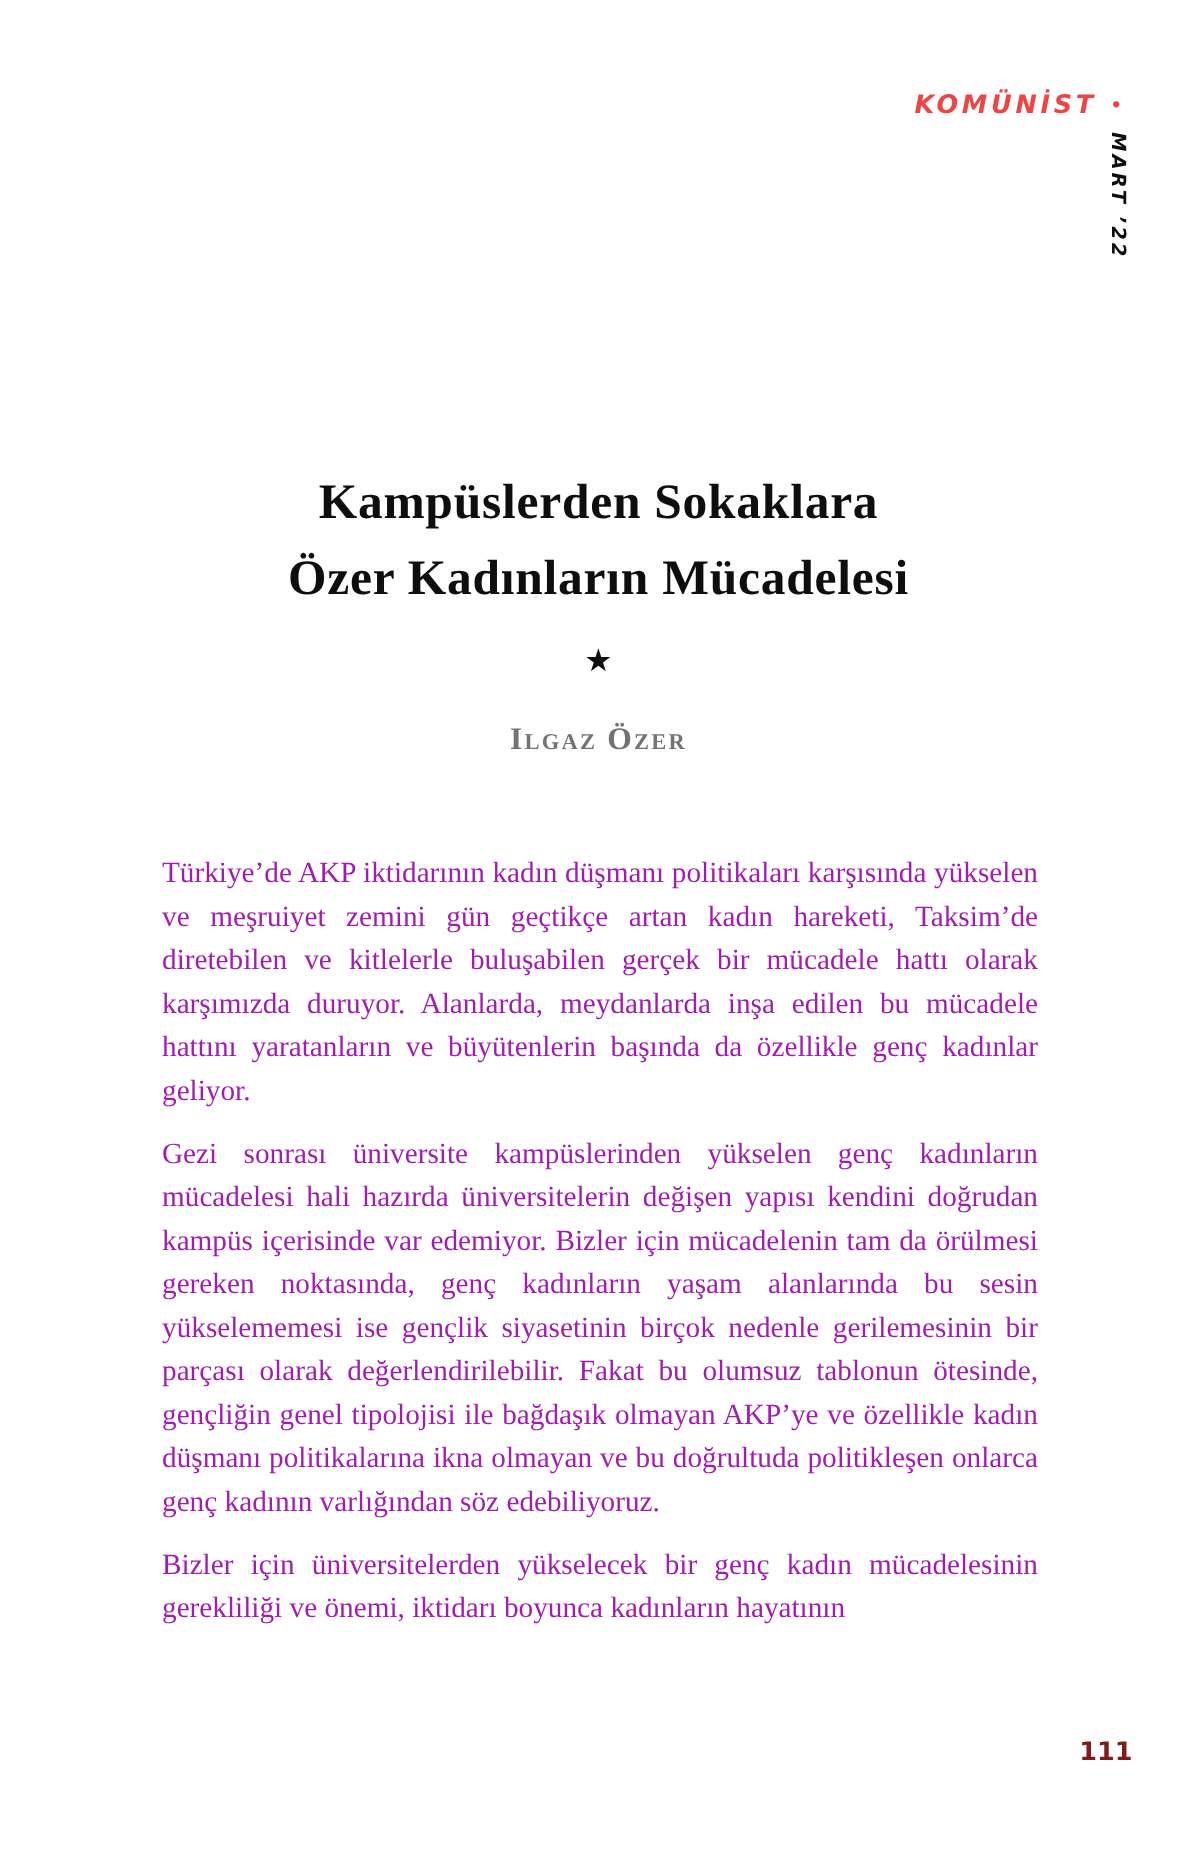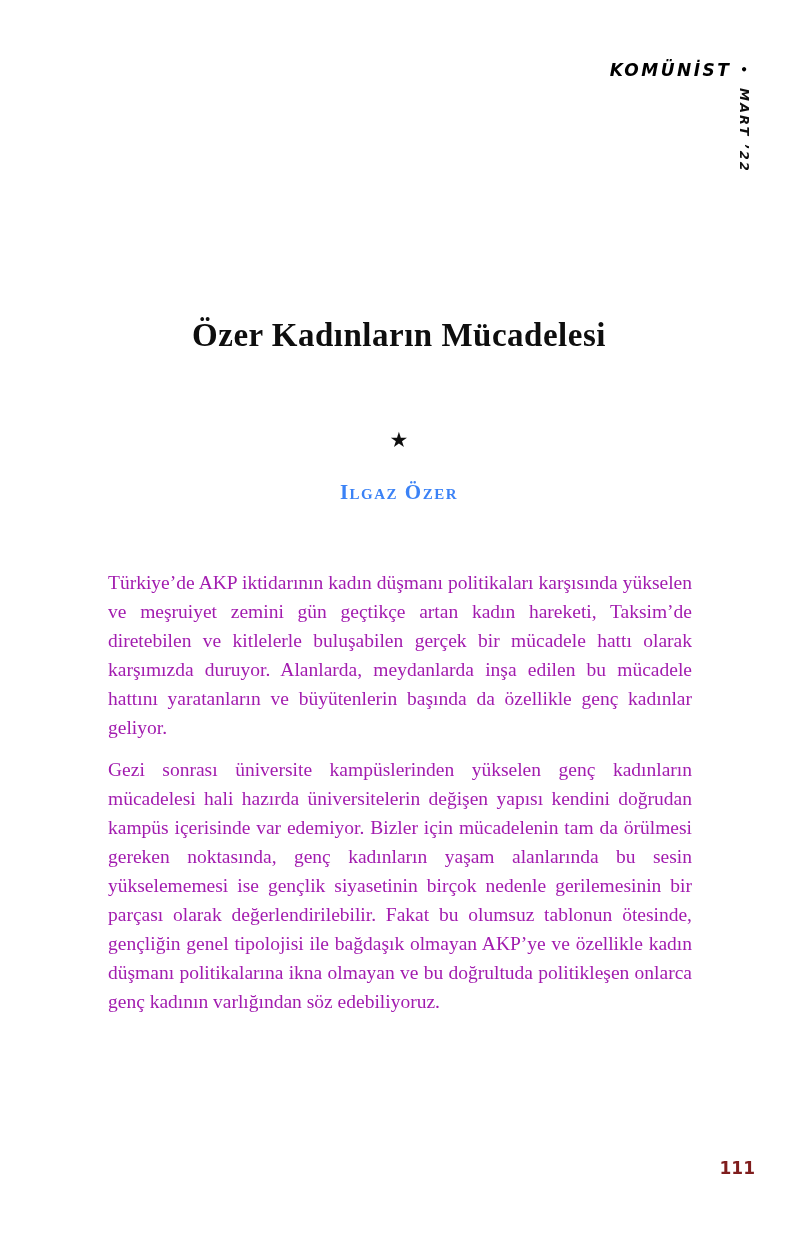--- a/index.html
+++ b/index.html
@@ -22,21 +22,21 @@
     top: 60px;
     right: 50px;
     display: flex;
     align-items: center;
     gap: 9px;
     font-family: "DejaVu Sans", "Liberation Sans", sans-serif;
     font-style: italic;
     font-weight: bold;
     font-size: 17px;
     letter-spacing: 2.5px;
-    color: #000000;
+    color: #ef4444;
     white-space: nowrap;
   }
   .journal-header .bullet {
     font-size: 12px;
     letter-spacing: 0;
   }
   .issue-date {
     position: absolute;
     top: 88px;
     right: 46px;
@@ -73,21 +73,21 @@
   .author {
     position: absolute;
     top: 480px;
     left: 0;
     width: 100%;
     text-align: center;
     font-variant: small-caps;
     font-weight: bold;
     font-size: 21px;
     letter-spacing: 1.5px;
-    color: #3b82f6;
+    color: #737373;
   }
   .body-text {
     position: absolute;
     top: 568px;
     left: 108px;
     width: 584px;
     font-size: 19.5px;
     line-height: 29px;
     text-align: justify;
     color: #a21caf;
@@ -111,27 +111,29 @@
 <div class="page">
 
   <div class="journal-header">
     <span>KOMÜNİST</span>
     <span class="bullet">•</span>
   </div>
 
   <div class="issue-date">MART ’22</div>
 
   <div class="title">
+    <span style="display:block;">Kampüslerden Sokaklara</span>
     <span style="display:block;">Özer Kadınların Mücadelesi</span>
   </div>
 
   <div class="star-divider">★</div>
 
   <div class="author">Ilgaz Özer</div>
 
   <div class="body-text">
     <p>Türkiye’de AKP iktidarının kadın düşmanı politikaları karşısında yükselen ve meşruiyet zemini gün geçtikçe artan kadın hareketi, Taksim’de diretebilen ve kitlelerle buluşabilen gerçek bir mücadele hattı olarak karşımızda duruyor. Alanlarda, meydanlarda inşa edilen bu mücadele hattını yaratanların ve büyütenlerin başında da özellikle genç kadınlar geliyor.</p>
     <p>Gezi sonrası üniversite kampüslerinden yükselen genç kadınların mücadelesi hali hazırda üniversitelerin değişen yapısı kendini doğrudan kampüs içerisinde var edemiyor. Bizler için mücadelenin tam da örülmesi gereken noktasında, genç kadınların yaşam alanlarında bu sesin yükselememesi ise gençlik siyasetinin birçok nedenle gerilemesinin bir parçası olarak değerlendirilebilir. Fakat bu olumsuz tablonun ötesinde, gençliğin genel tipolojisi ile bağdaşık olmayan AKP’ye ve özellikle kadın düşmanı politikalarına ikna olmayan ve bu doğrultuda politikleşen onlarca genç kadının varlığından söz edebiliyoruz.</p>
+    <p>Bizler için üniversitelerden yükselecek bir genç kadın mücadelesinin gerekliliği ve önemi, iktidarı boyunca kadınların hayatının</p>
   </div>
 
   <div class="page-number">111</div>
 
 </div>
 
 </body></html>

